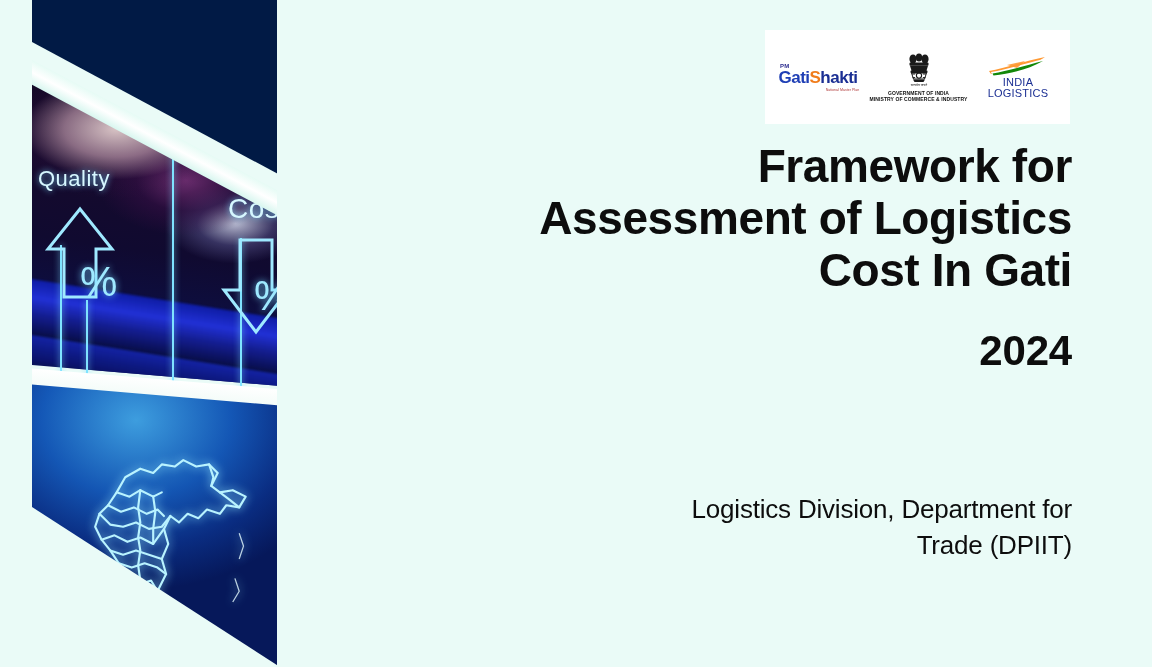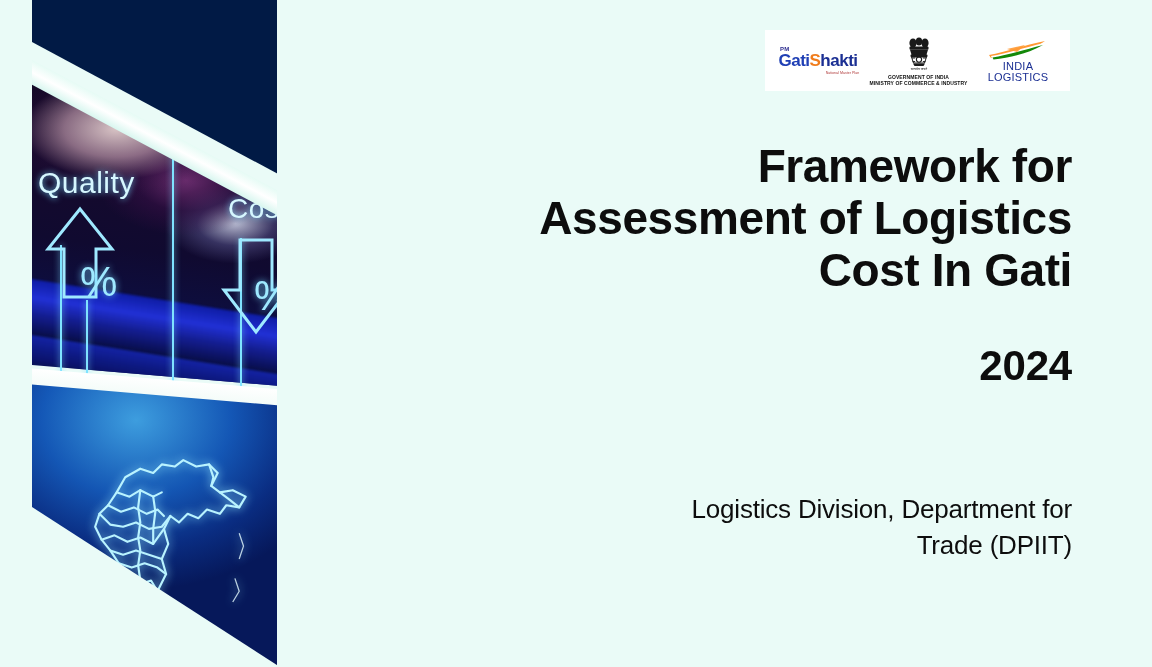--- a/index.html
+++ b/index.html
@@ -76,21 +76,21 @@
   
   .info-overlay { position: absolute; left:0; top:0; width:248px; height:430px; }
   .ov-label {
     position: absolute;
     color: #d6f7ff;
     font-family: "Liberation Sans", sans-serif;
     font-weight: 400;
     letter-spacing: 0.5px;
     text-shadow: 0 0 6px rgba(120,220,255,0.9);
   }
-  .ov-label.quality { left: 6px; top: 166px; font-size: 30px; }
+  .ov-label.quality { left: 6px; top: 166px; font-size: 22px; }
   .ov-label.cost    { left: 196px; top: 193px; font-size: 28px; }
   .ov-pct {
     position: absolute;
     color: #9fe9ff;
     font-size: 42px;
     font-weight: 400;
     text-shadow: 0 0 7px rgba(120,220,255,0.9);
   }
   .ov-pct.q { left: 48px; top: 258px; }
   .ov-pct.c { left: 222px; top: 272px; }
@@ -164,21 +164,21 @@
     height: 215px;
     filter: drop-shadow(0 0 5px rgba(150,235,255,0.95));
   }
 
   
   .logo-strip {
     position: absolute;
     left: 765px;
     top: 30px;
     width: 305px;
-    height: 61px;
+    height: 94px;
     background: #ffffff;
     display: flex;
     align-items: center;
     justify-content: space-between;
     padding: 0 10px;
     box-sizing: border-box;
   }
   .logo { display: flex; flex-direction: column; align-items: center; justify-content: center; }
 
   
@@ -226,21 +226,21 @@
   .title-block .t-line {
     font-size: 46px;
     font-weight: 700;
     color: #0d0d0d;
     line-height: 52px;
     letter-spacing: -0.4px;
   }
   .year {
     position: absolute;
     left: 440px;
-    top: 342px;
+    top: 327px;
     width: 632px;
     text-align: right;
     font-size: 42px;
     font-weight: 700;
     color: #0d0d0d;
     letter-spacing: -0.2px;
   }
   .org-block {
     position: absolute;
     left: 440px;

